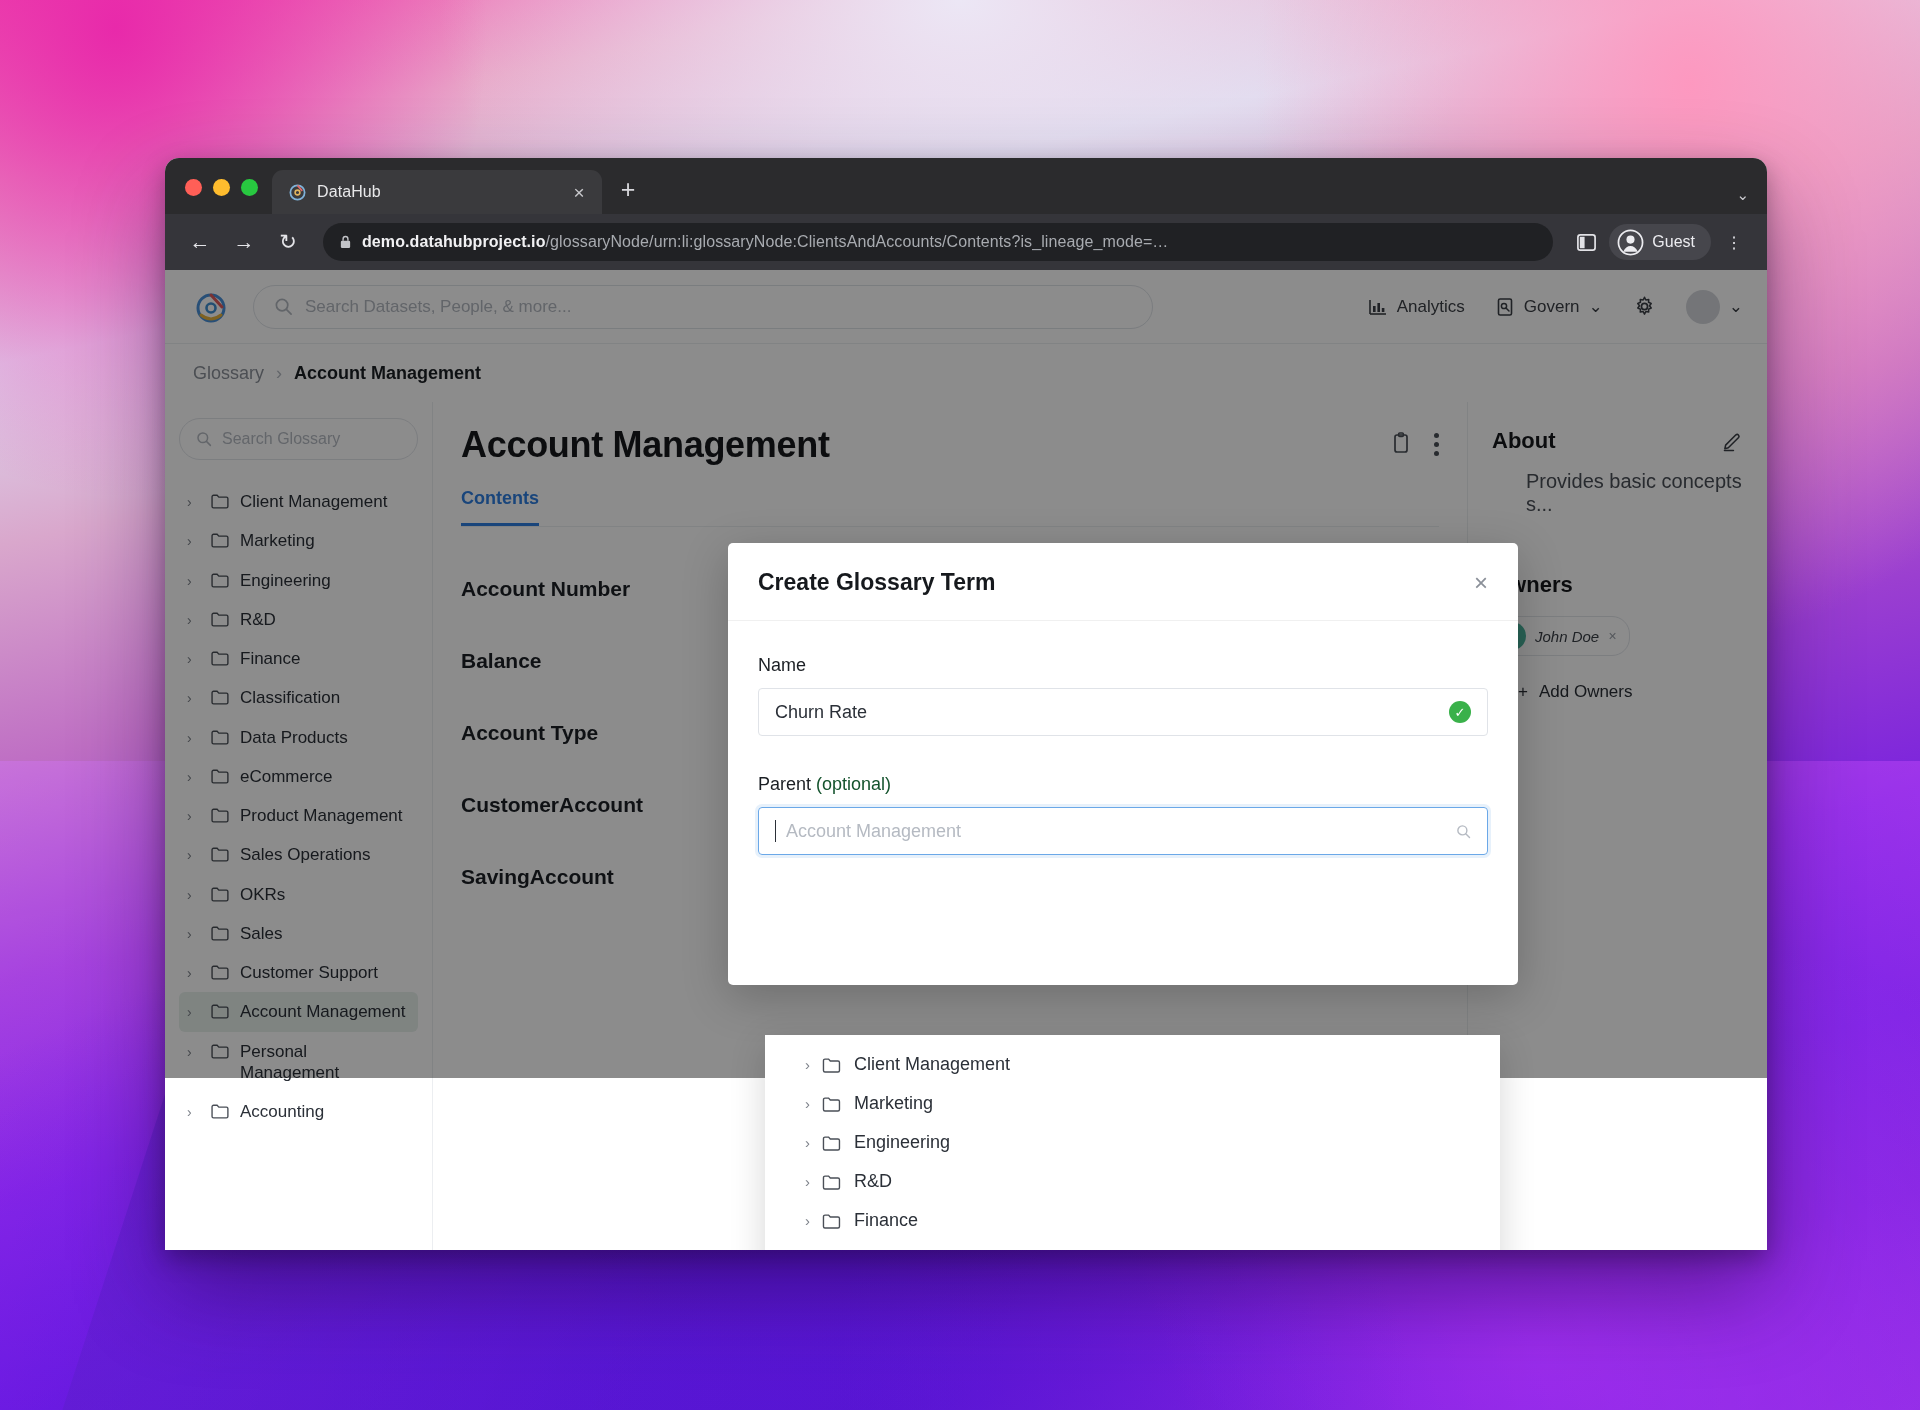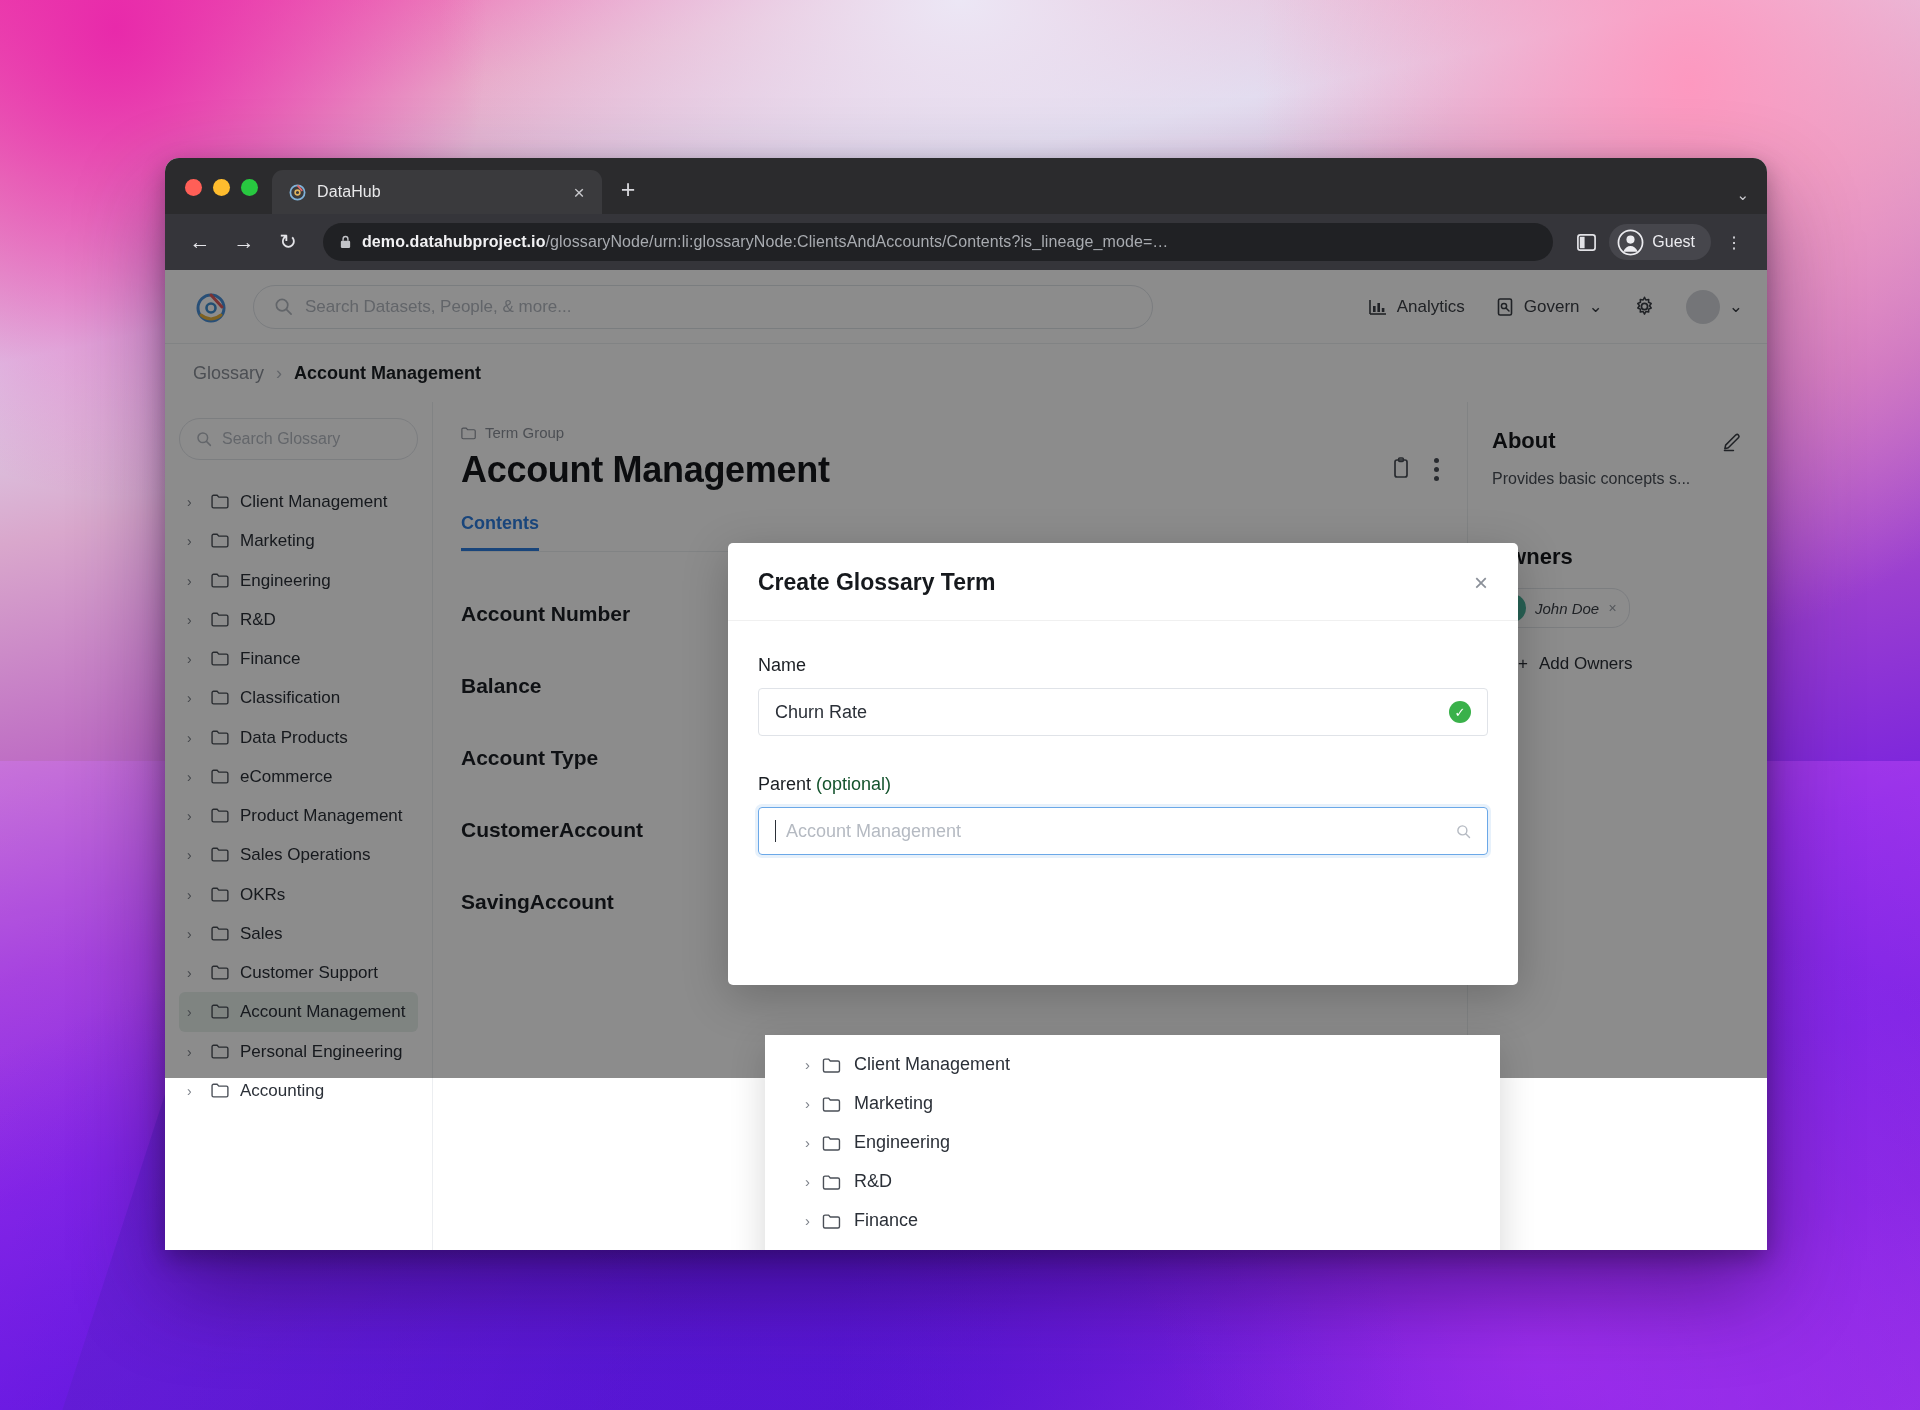--- a/index.html
+++ b/index.html
@@ -184,21 +184,21 @@
   .content-row { font-size: 21px; font-weight: 700; color: #1c2026; padding: 24px 0; }
 
   
   .rightpanel {
     width: 300px; flex: 0 0 300px; border-left: 1px solid #eceef1;
     padding: 26px 24px; background: #fff;
   }
   .rp-head { display: flex; align-items: center; }
   .rp-title { font-size: 22px; font-weight: 700; color: #16191d; }
   .rp-edit { margin-left: auto; color: #3b3f45; }
-  .rp-desc { margin-top: 16px; font-size: 16px; color: #4a4f57; }
+  .rp-desc { margin-top: 16px; font-size: 20px; color: #4a4f57; margin-left: 34px; }
   .rp-title.owners { margin-top: 56px; }
   .owner-chip {
     display: inline-flex; align-items: center; gap: 9px; margin-top: 18px;
     border: 1px solid #e2e5ea; border-radius: 18px; padding: 5px 13px 5px 5px; font-style: italic;
   }
   .owner-av {
     width: 28px; height: 28px; border-radius: 50%; background: #49b39c;
     color: #fff; font-size: 14px; display: flex; align-items: center; justify-content: center;
   }
   .owner-name { font-size: 15px; color: #3a3f46; }
@@ -538,43 +538,35 @@
               </span>
               <span>Account Management</span>
             </div>
             <div class="sb-item">
               <span class="chev">›</span>
               <span class="folder">
                 <svg width="19" height="16" viewBox="0 0 18 15">
                   <path d="M1 3.4a1.4 1.4 0 0 1 1.4-1.4h3.4l1.6 1.8h7.2A1.4 1.4 0 0 1 16 5.2v7.4a1.4 1.4 0 0 1-1.4 1.4H2.4A1.4 1.4 0 0 1 1 12.6z" fill="none" stroke="#4a4f57" stroke-width="1.3"></path>
                 </svg>
               </span>
-              <span>Personal Engineering</span>
+              <span>Personal Management</span>
             </div>
             <div class="sb-item">
               <span class="chev">›</span>
               <span class="folder">
                 <svg width="19" height="16" viewBox="0 0 18 15">
                   <path d="M1 3.4a1.4 1.4 0 0 1 1.4-1.4h3.4l1.6 1.8h7.2A1.4 1.4 0 0 1 16 5.2v7.4a1.4 1.4 0 0 1-1.4 1.4H2.4A1.4 1.4 0 0 1 1 12.6z" fill="none" stroke="#4a4f57" stroke-width="1.3"></path>
                 </svg>
               </span>
               <span>Accounting</span>
             </div>
           </div>
       </div>
 
       <div class="main">
-        <div class="main-eyebrow">
-          <span>
-            <svg width="16" height="14" viewBox="0 0 18 15">
-              <path d="M1 3.4a1.4 1.4 0 0 1 1.4-1.4h3.4l1.6 1.8h7.2A1.4 1.4 0 0 1 16 5.2v7.4a1.4 1.4 0 0 1-1.4 1.4H2.4A1.4 1.4 0 0 1 1 12.6z" fill="none" stroke="#8b9099" stroke-width="1.3"></path>
-            </svg>
-          </span>
-          <span>Term Group</span>
-        </div>
 
         <div class="main-head">
           <div class="main-title">Account Management</div>
           <div class="main-actions">
             <span>
               <svg width="22" height="24" viewBox="0 0 22 24">
                 <rect x="5" y="3" width="12" height="17" rx="2" fill="none" stroke="#4a4f57" stroke-width="1.7"></rect>
                 <rect x="8.6" y="1" width="4.8" height="3.4" rx="1.1" fill="none" stroke="#4a4f57" stroke-width="1.5"></rect>
               </svg>
             </span>

